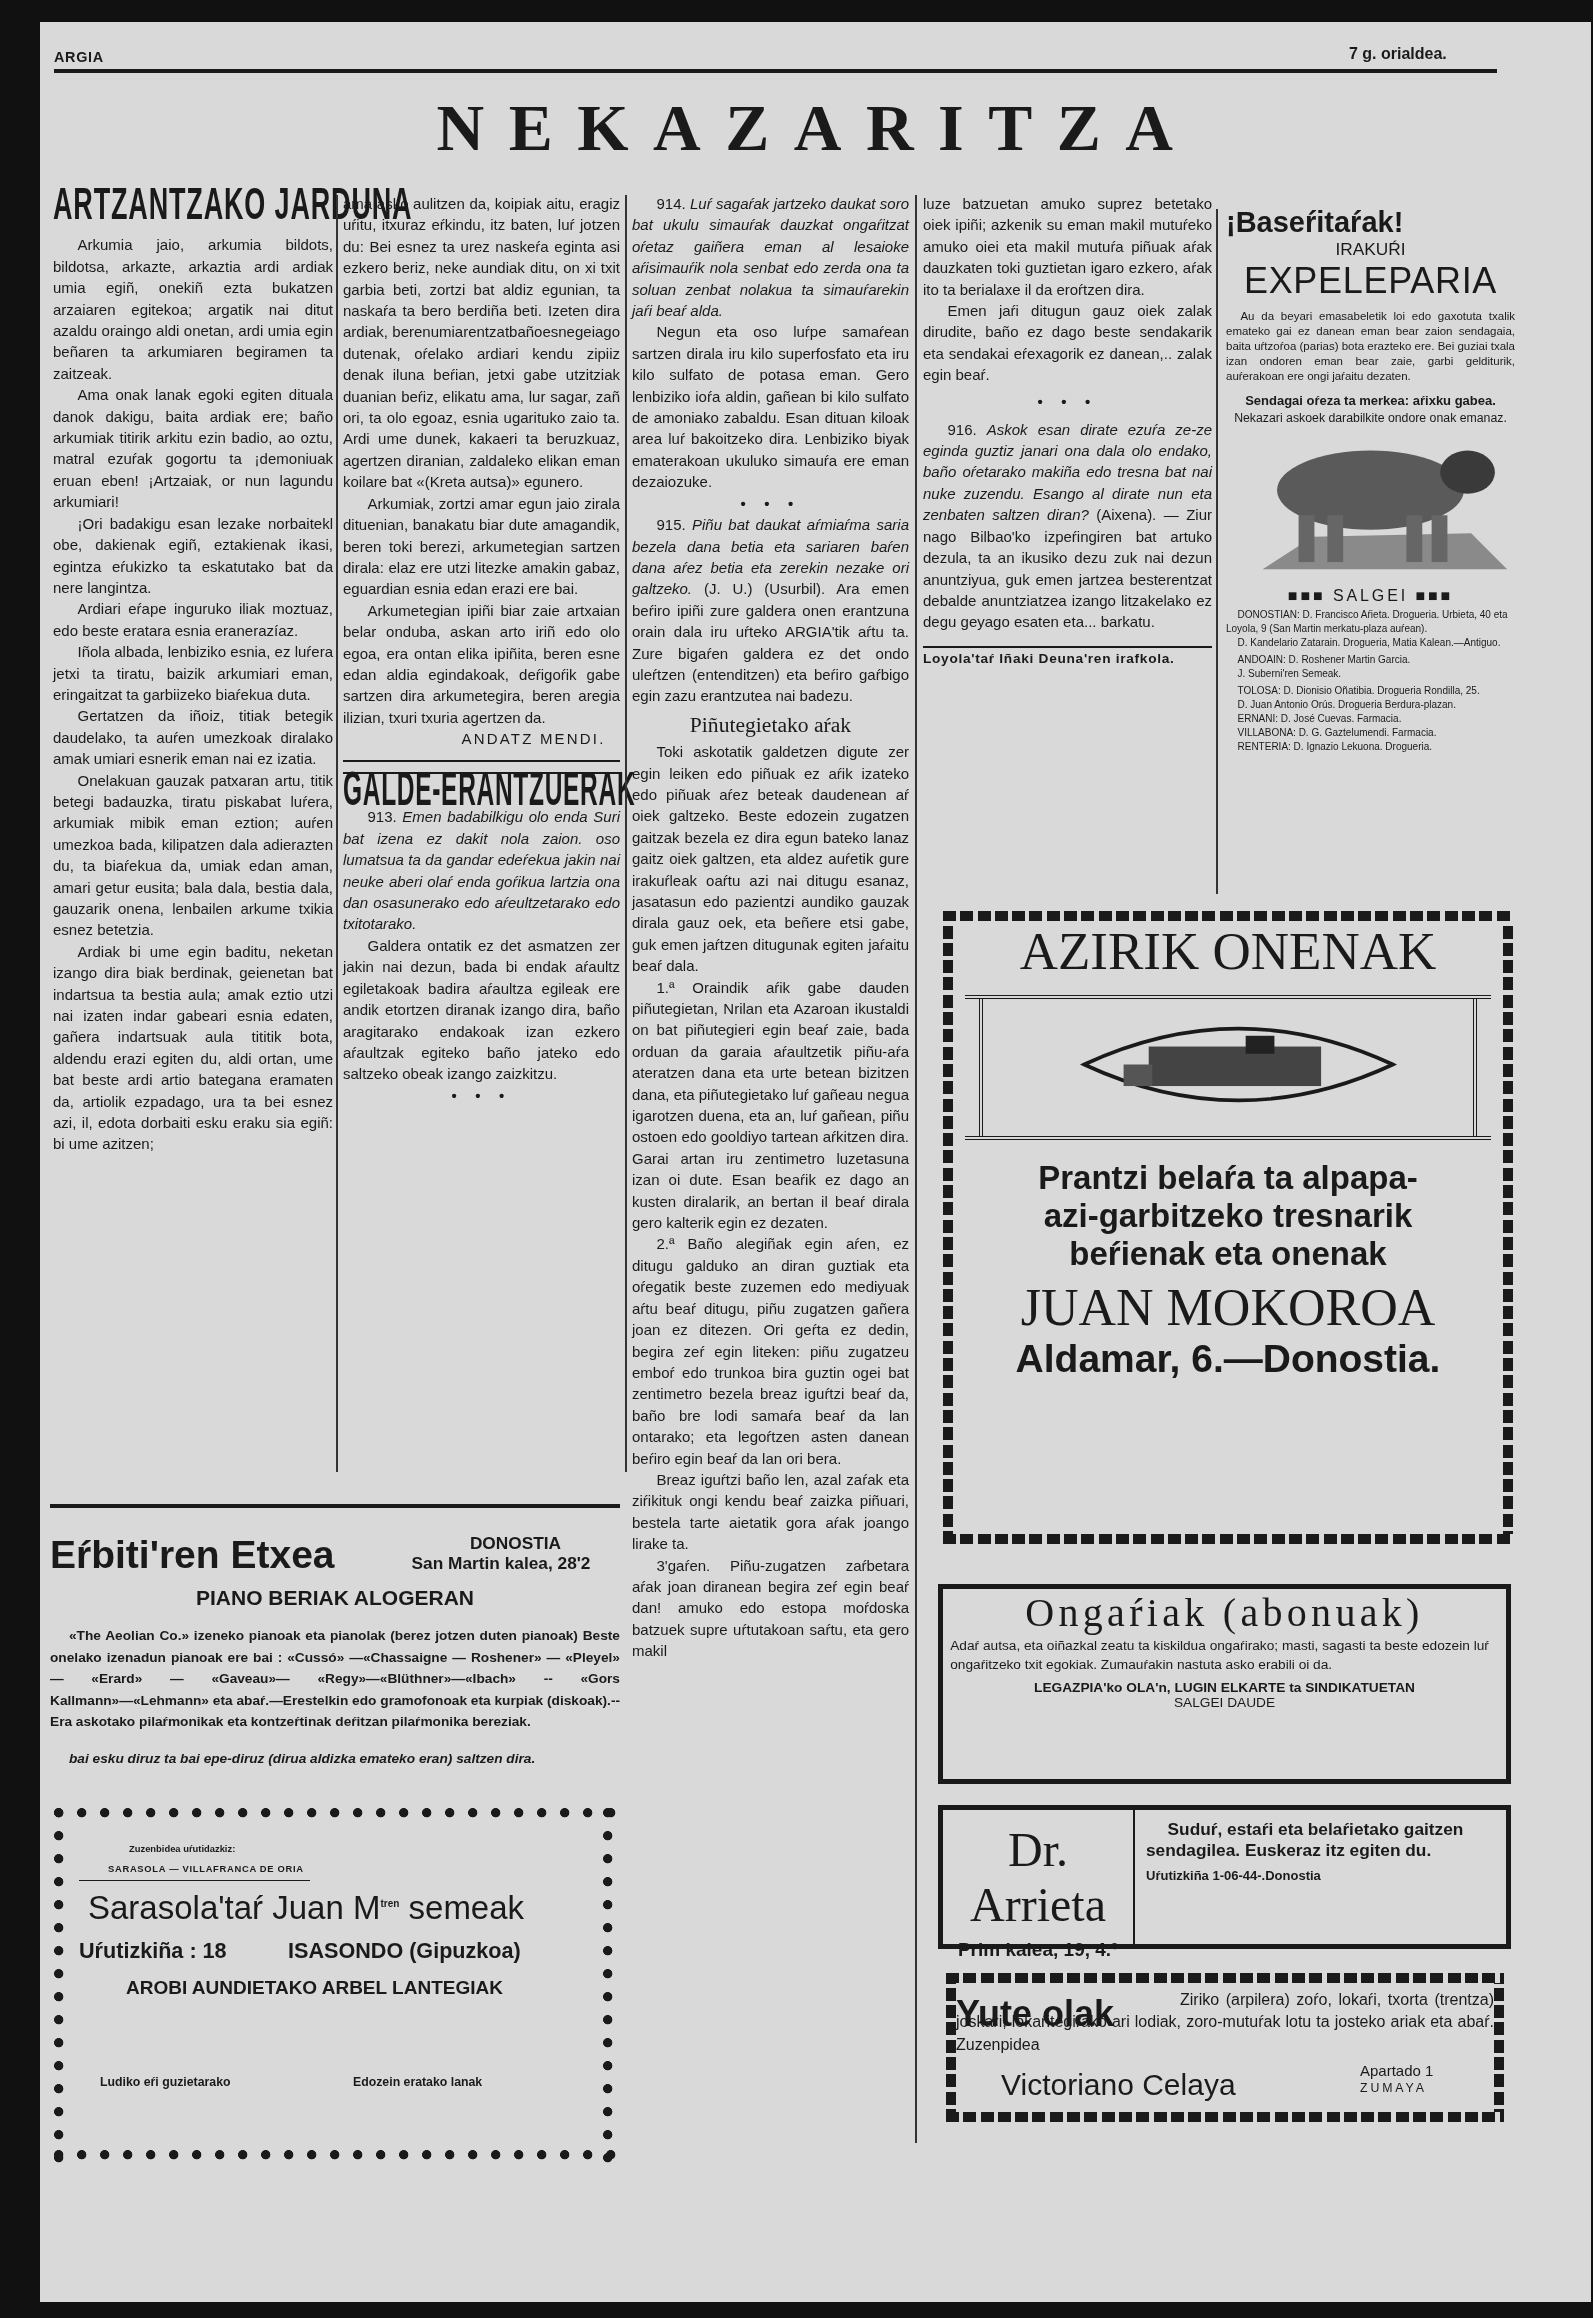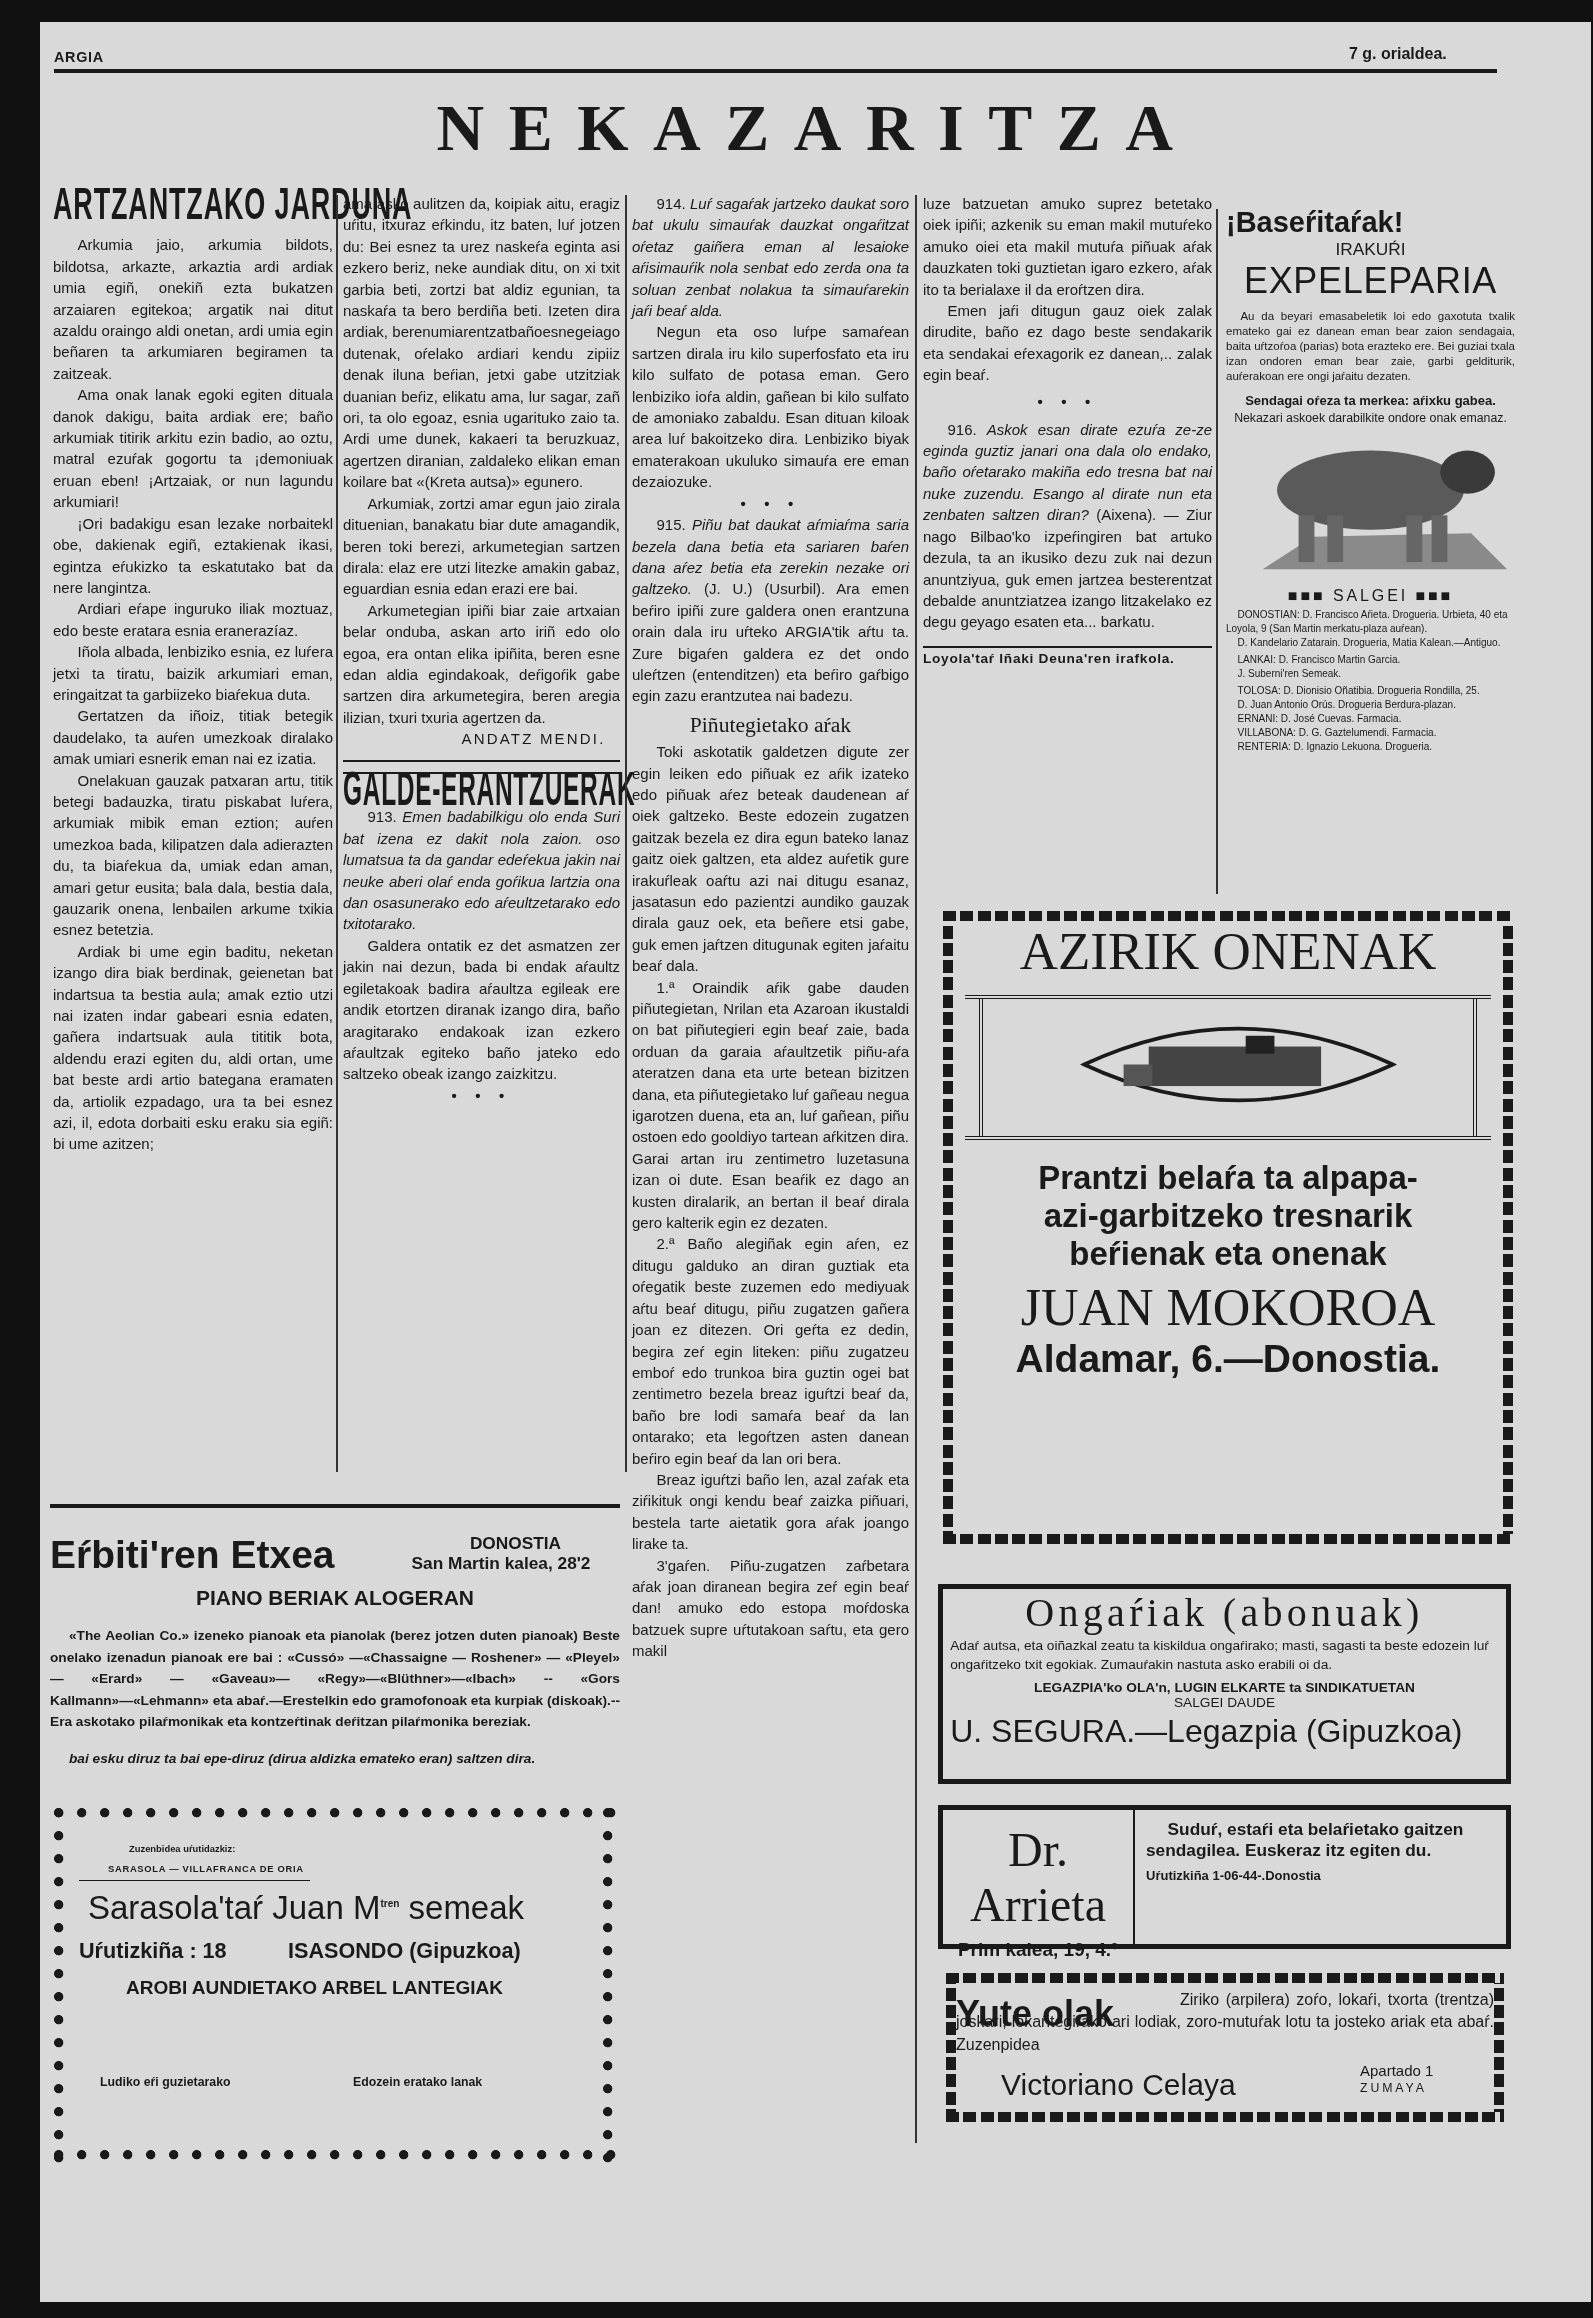--- a/index.html
+++ b/index.html
@@ -111,21 +111,21 @@
     <rect x="140" y="120" width="22" height="65" fill="#666"></rect>
     <rect x="250" y="120" width="22" height="65" fill="#666"></rect>
     <rect x="285" y="120" width="22" height="65" fill="#666"></rect>
   </svg>
   <div class="center" style="font-size:16px;letter-spacing:2.9px;margin:7.2px 0 2.9px;">
     <span>■■■ </span><span>SALGEI</span><span> ■■■</span>
   </div>
   <div style="font-size:10px;line-height:14px;">
     <div style="text-indent:11.5px;">DONOSTIAN: D. Francisco Aŕieta. Drogueria. Urbieta, 40 eta Loyola, 9 (San Martin merkatu-plaza auŕean).</div>
     <div style="text-indent:11.5px;">D. Kandelario Zatarain. Drogueria, Matia Kalean.—Antiguo.</div>
-    <div style="text-indent:11.5px;margin-top:2.9px;">LANKAI: D. Francisco Martin Garcia.</div>
+    <div style="text-indent:11.5px;margin-top:2.9px;">ANDOAIN: D. Roshener Martin Garcia.</div>
     <div style="text-indent:11.5px;">J. Suberni'ren Semeak.</div>
     <div style="text-indent:11.5px;margin-top:2.9px;">TOLOSA: D. Dionisio Oñatibia. Drogueria Rondilla, 25.</div>
     <div style="text-indent:11.5px;">D. Juan Antonio Orús. Drogueria Berdura-plazan.</div>
     <div style="text-indent:11.5px;">ERNANI: D. José Cuevas. Farmacia.</div>
     <div style="text-indent:11.5px;">VILLABONA: D. G. Gaztelumendi. Farmacia.</div>
     <div style="text-indent:11.5px;">RENTERIA: D. Ignazio Lekuona. Drogueria.</div>
   </div>
 </div>
 
 <div class="box ornate" style="left:935px;top:903px;width:570px;height:633px;border-width:8.7px;">
@@ -144,21 +144,20 @@
   <div class="center" style="font-size:33px;font-weight:bold;">beŕienak eta onenak</div>
   <div class="center serif" style="font-size:52px;margin-top:4.3px;">JUAN MOKOROA</div>
   <div class="center" style="font-size:39px;font-weight:bold;">Aldamar, 6.—Donostia.</div>
 </div>
 
 <div class="box" style="left:938px;top:1584px;width:563px;height:190px;border-width:5.8px;">
   <div class="center serif" style="font-size:40px;letter-spacing:4.3px;">Ongaŕiak (abonuak)</div>
   <div style="font-size:13.7px;line-height:19px;padding:0 7.2px;">Adaŕ autsa, eta oiñazkal zeatu ta kiskildua ongaŕirako; masti, sagasti ta beste edozein luŕ ongaŕitzeko txit egokiak. Zumauŕakin nastuta asko erabili oi da.</div>
   <div class="center" style="font-size:13.7px;font-weight:bold;margin-top:5.8px;">LEGAZPIA'ko OLA'n, LUGIN ELKARTE ta SINDIKATUETAN</div>
   <div class="center" style="font-size:13.7px;">SALGEI DAUDE</div>
-  <div style="font-size:32px;padding-left:7.2px;margin-top:2.9px;">U. SEGURA.—Legazpia (Gipuzkoa)</div>
 </div>
 
 <div class="box" style="left:938px;top:1805px;width:563px;height:134px;border-width:5.8px;">
   <div style="position:absolute;left:0;top:0;width:190px;height:100%;border-right:2.2px solid #1a1a1a;">
     <div class="center serif" style="font-size:48px;margin-top:11.5px;">Dr. Arrieta</div>
     <div class="center" style="font-size:19px;font-weight:bold;margin-top:7.2px;">Prim kalea, 19, 4.º</div>
   </div>
   <div style="position:absolute;left:203px;top:8.7px;width:346px;">
     <div style="font-size:17.3px;font-weight:bold;line-height:21.6px;text-indent:21.6px;">Suduŕ, estaŕi eta belaŕietako gaitzen sendagilea. Euskeraz itz egiten du.</div>
     <div style="font-size:13px;font-weight:bold;margin-top:5.8px;">Uŕutizkiña 1-06-44-.Donostia</div>

